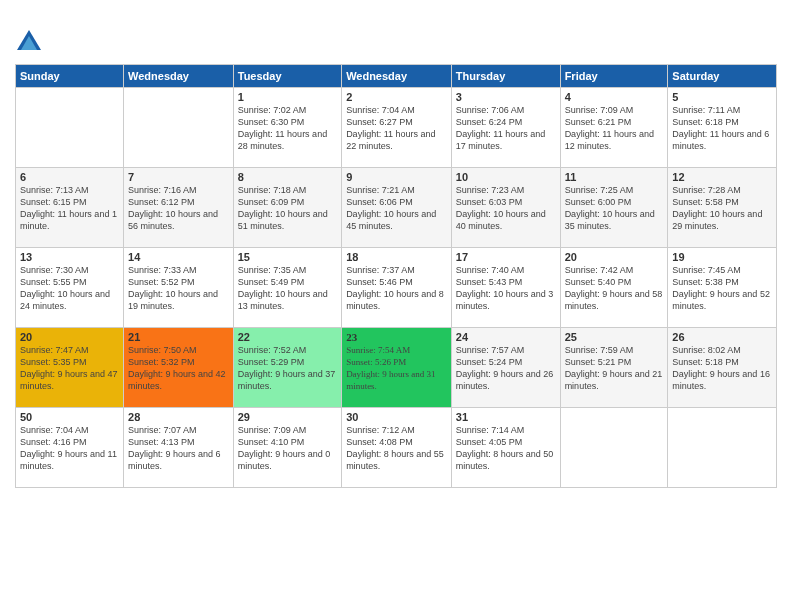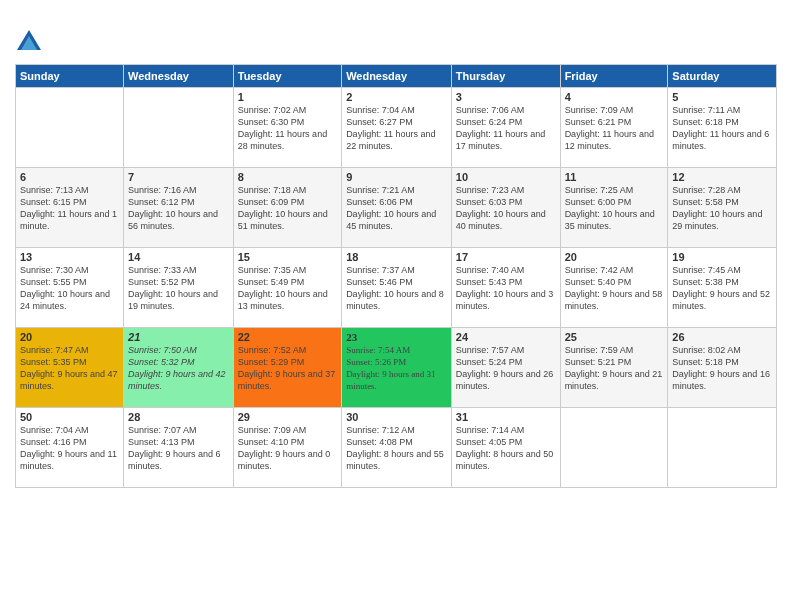--- a/index.html
+++ b/index.html
@@ -215,25 +215,25 @@
           <td>
             <span class="day-number">19</span>
             <div class="day-info">Sunrise: 7:45 AM<br>Sunset: 5:38 PM<br>Daylight: 9 hours and 52 minutes.</div>
           </td>
         </tr>
         <tr>
           <td style="background: #eab308;">
             <span class="day-number">20</span>
             <div class="day-info">Sunrise: 7:47 AM<br>Sunset: 5:35 PM<br>Daylight: 9 hours and 47 minutes.</div>
           </td>
-          <td style="background: #86efac; font-style: italic;">
+          <td style="background: #f97316;">
             <span class="day-number">21</span>
             <div class="day-info">Sunrise: 7:50 AM<br>Sunset: 5:32 PM<br>Daylight: 9 hours and 42 minutes.</div>
           </td>
-          <td style="background: #f97316;">
+          <td style="background: #86efac;">
             <span class="day-number">22</span>
             <div class="day-info">Sunrise: 7:52 AM<br>Sunset: 5:29 PM<br>Daylight: 9 hours and 37 minutes.</div>
           </td>
           <td style="background: #22c55e; font-family: Liberation Serif, serif;">
             <span class="day-number">23</span>
             <div class="day-info">Sunrise: 7:54 AM<br>Sunset: 5:26 PM<br>Daylight: 9 hours and 31 minutes.</div>
           </td>
           <td style="background: rgb(245, 245, 245);">
             <span class="day-number">24</span>
             <div class="day-info">Sunrise: 7:57 AM<br>Sunset: 5:24 PM<br>Daylight: 9 hours and 26 minutes.</div>

